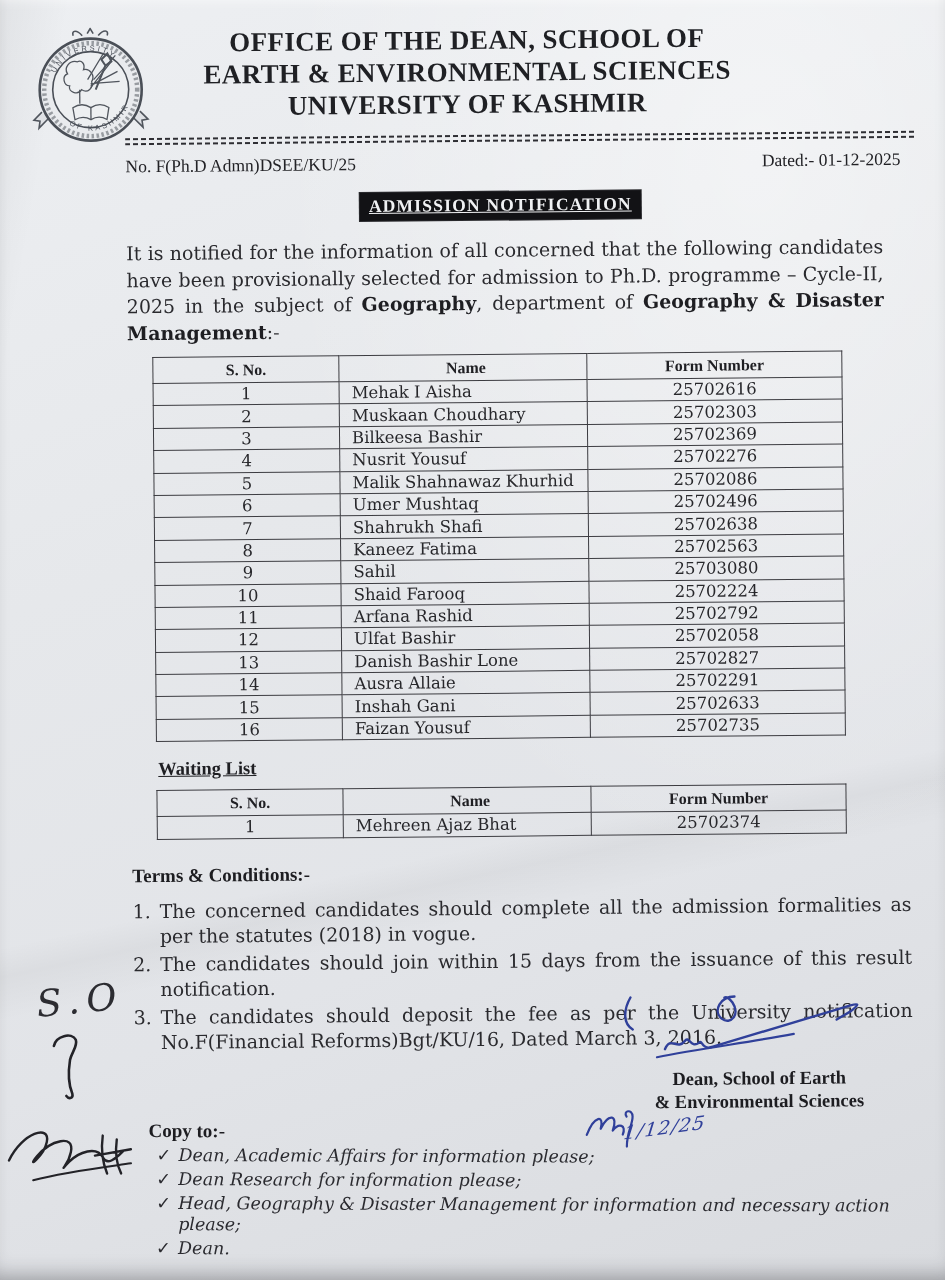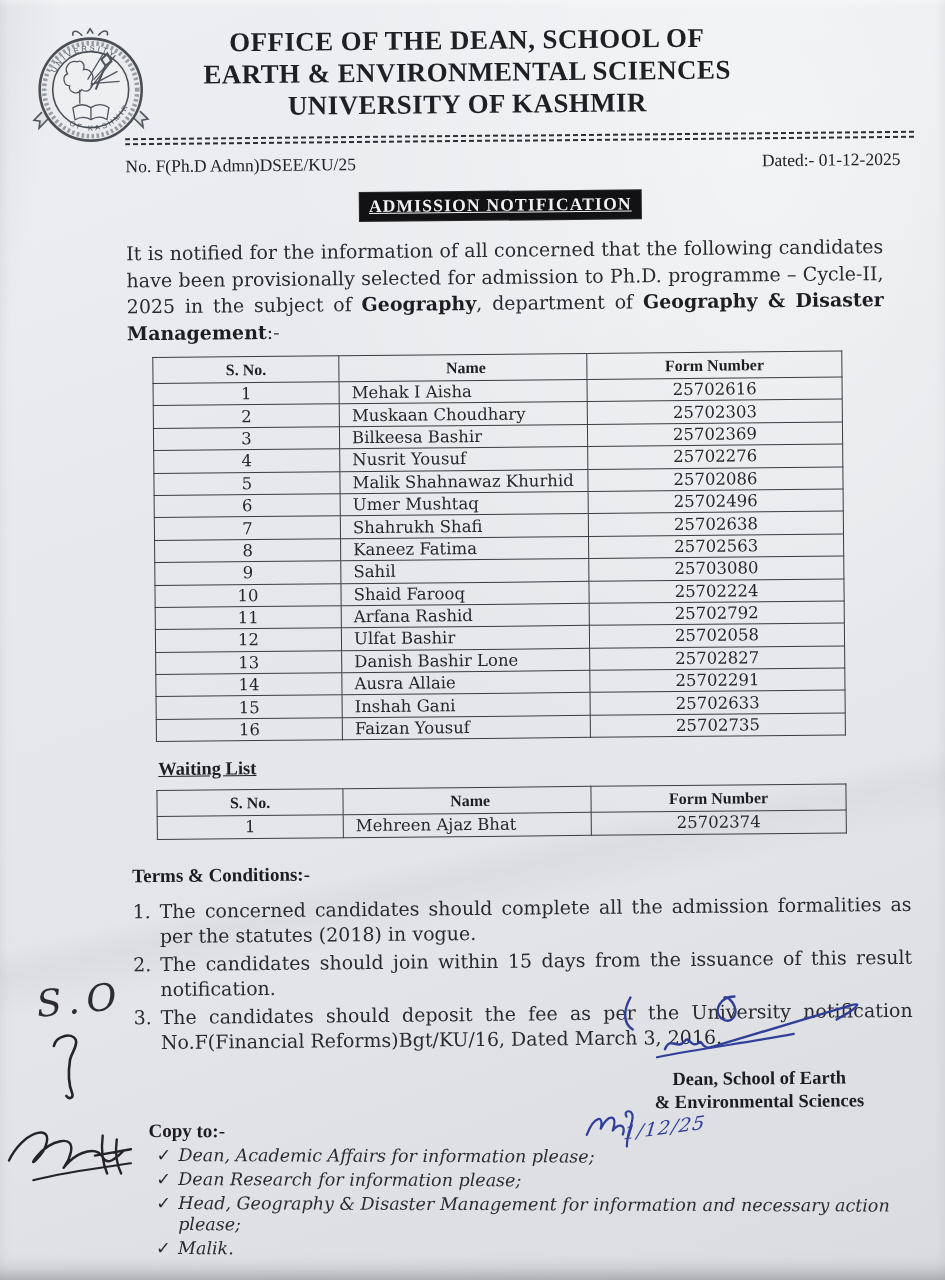--- a/index.html
+++ b/index.html
@@ -267,19 +267,19 @@
           <div class="copy-item">
             <span class="chk">✓</span>
             <span>Dean Research for information please;</span>
           </div>
           <div class="copy-item">
             <span class="chk">✓</span>
             <span>Head, Geography &amp; Disaster Management for information and necessary action please;</span>
           </div>
           <div class="copy-item">
             <span class="chk">✓</span>
-            <span>Malik.</span>
+            <span>Dean.</span>
           </div>
         </div>
     </div>
 
   </div>
 </div>
 
 </body></html>

